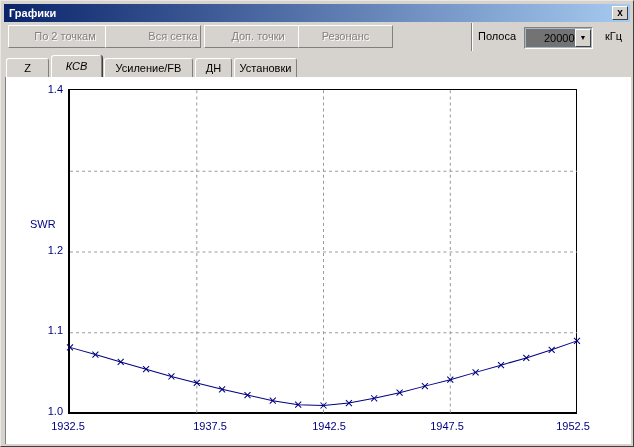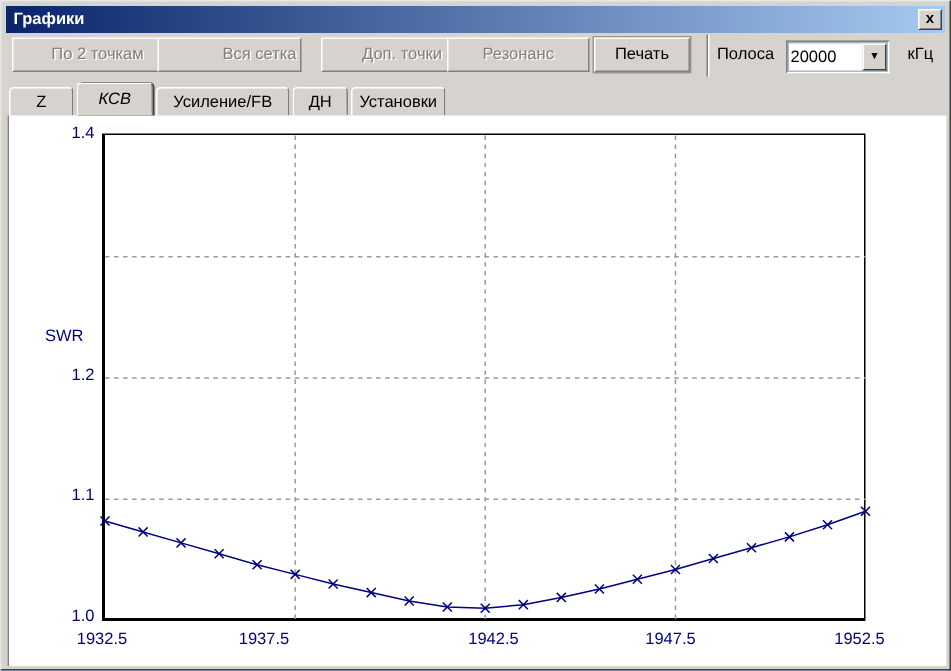--- a/index.html
+++ b/index.html
@@ -40,21 +40,21 @@
   .tb-sep{position:absolute;left:466px;top:1px;height:28px;width:2px;
     border-left:1px solid #808080;border-right:1px solid #fff;}
   .tb-label{position:absolute;top:8px;color:#000;}
   .combo{
     position:absolute;left:519px;top:5px;width:69px;height:22px;
     border-top:1px solid #808080;border-left:1px solid #808080;
     border-right:1px solid #fff;border-bottom:1px solid #fff;
     background:#a9b8c2;
   }
   .combo-value{position:absolute;left:1px;top:1px;right:17px;bottom:1px;
-    background:#ffffff;color:#000;line-height:18px;padding-left:1px;}
+    background:#737373;color:#000;line-height:18px;padding-left:18px;}
   .combo-arrow{
     position:absolute;right:1px;top:1px;width:16px;bottom:1px;background:#d6d3ce;
     border-top:1px solid #fff;border-left:1px solid #fff;
     border-right:1px solid #404040;border-bottom:1px solid #404040;
     font-size:7px;text-align:center;line-height:16px;color:#000;
   }
   
   .tabstrip{position:absolute;left:4px;top:54px;right:4px;height:22px;}
   .tab{
     position:absolute;bottom:0;height:19px;background:#d6d3ce;
@@ -92,23 +92,22 @@
   <div class="titlebar">
     <span>Графики</span>
     <div class="close-btn">
       <span>x</span>
     </div>
   </div>
 
   <div class="toolbar">
     <button class="tbtn disabled" style="left:3px;width:114px;">По 2 точкам</button>
     <button class="tbtn disabled" style="left:100px;width:96px;padding-left:40px;">Вся сетка</button>
-    <button class="tbtn disabled" style="left:209px;width:108px;">Доп. точки</button>
+    <button class="tbtn disabled" style="left:199px;width:108px;">Доп. точки</button>
     <button class="tbtn disabled" style="left:293px;width:95px;">Резонанс</button>
-    <button class="tbtn print" style="left:391px;width:64px;">Печать</button>
     <div class="tb-sep"></div>
     <span class="tb-label" style="left:473px;">Полоса</span>
     <div class="combo">
       <div class="combo-value">20000</div>
       <div class="combo-arrow">▼</div>
     </div>
     <span class="tb-label" style="left:600px;">кГц</span>
   </div>
 
   <div class="tabstrip">
@@ -127,21 +126,21 @@
 
     <span class="ylabel">SWR</span>
 
     <span class="ytick" style="top:4px;">1.4</span>
     <span class="ytick" style="top:84px;margin-left:25px;">1.3</span>
     <span class="ytick" style="top:165px;">1.2</span>
     <span class="ytick" style="top:245px;">1.1</span>
     <span class="ytick" style="top:326px;">1.0</span>
 
     <span class="xtick" style="left:37px;">1932.5</span>
-    <span class="xtick" style="left:145px;">1937.5</span>
+    <span class="xtick" style="left:179px;">1937.5</span>
     <span class="xtick" style="left:298px;">1942.5</span>
     <span class="xtick" style="left:416px;">1947.5</span>
     <span class="xtick" style="left:542px;">1952.5</span>
 
     <div class="plot">
       <div id="plot-canvas">
           <svg width="507" height="324" viewBox="0 0 505 322">
             <line class="grid" x1="126.3" y1="0" x2="126.3" y2="322"></line>
             <line class="grid" x1="252.5" y1="0" x2="252.5" y2="322"></line>
             <line class="grid" x1="378.8" y1="0" x2="378.8" y2="322"></line>

